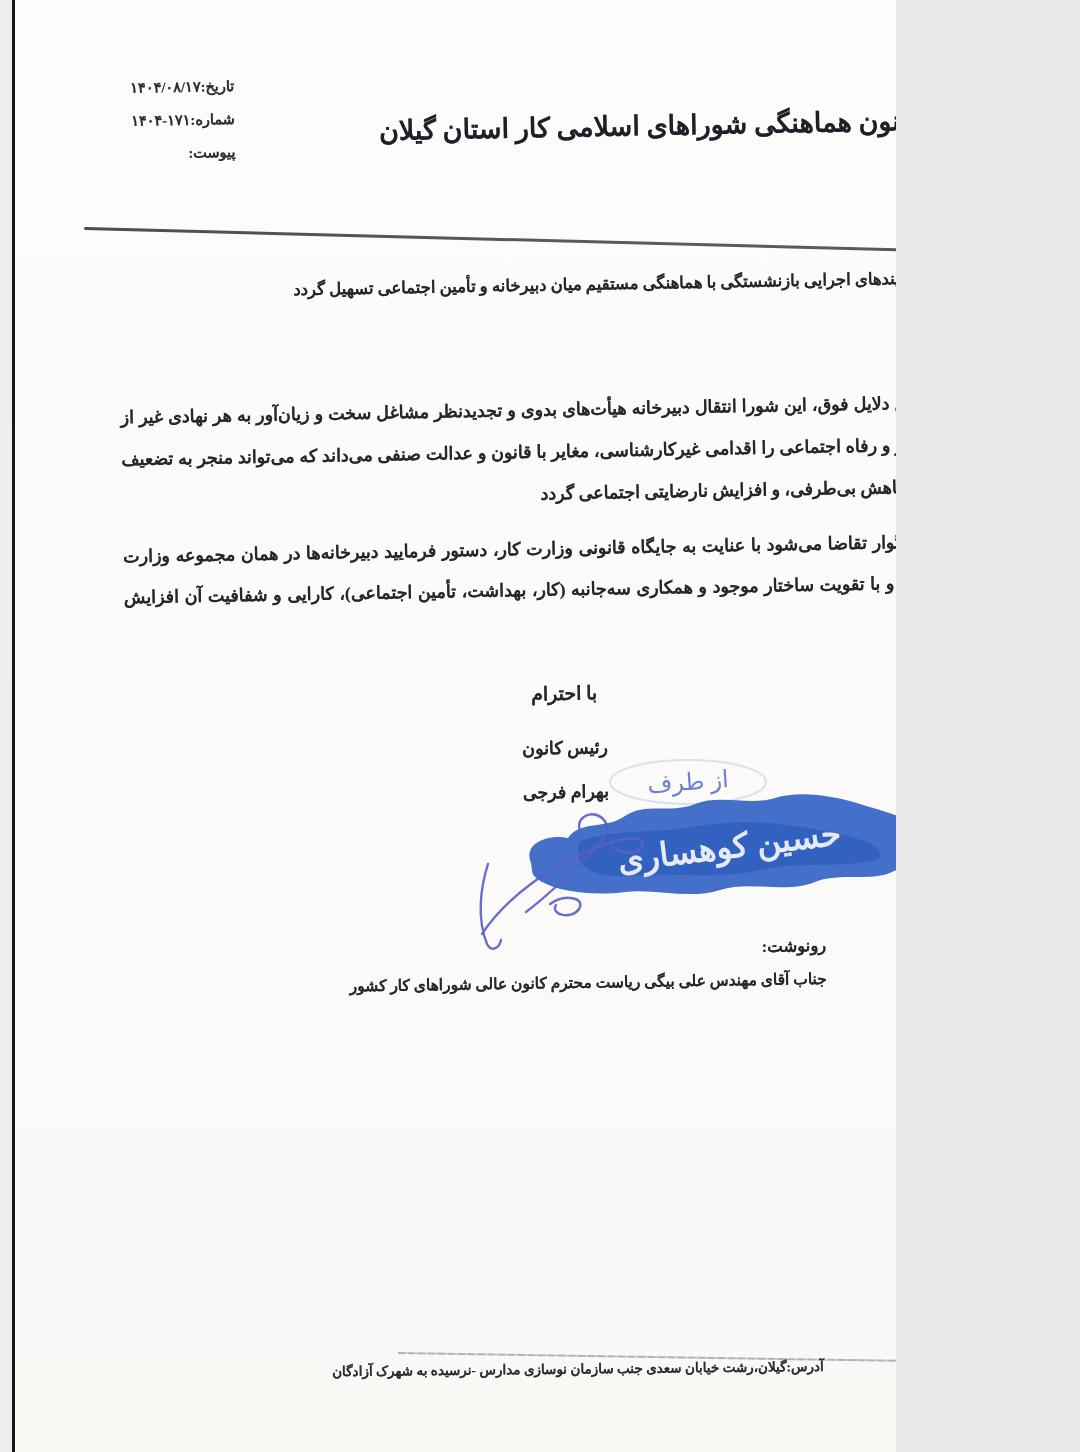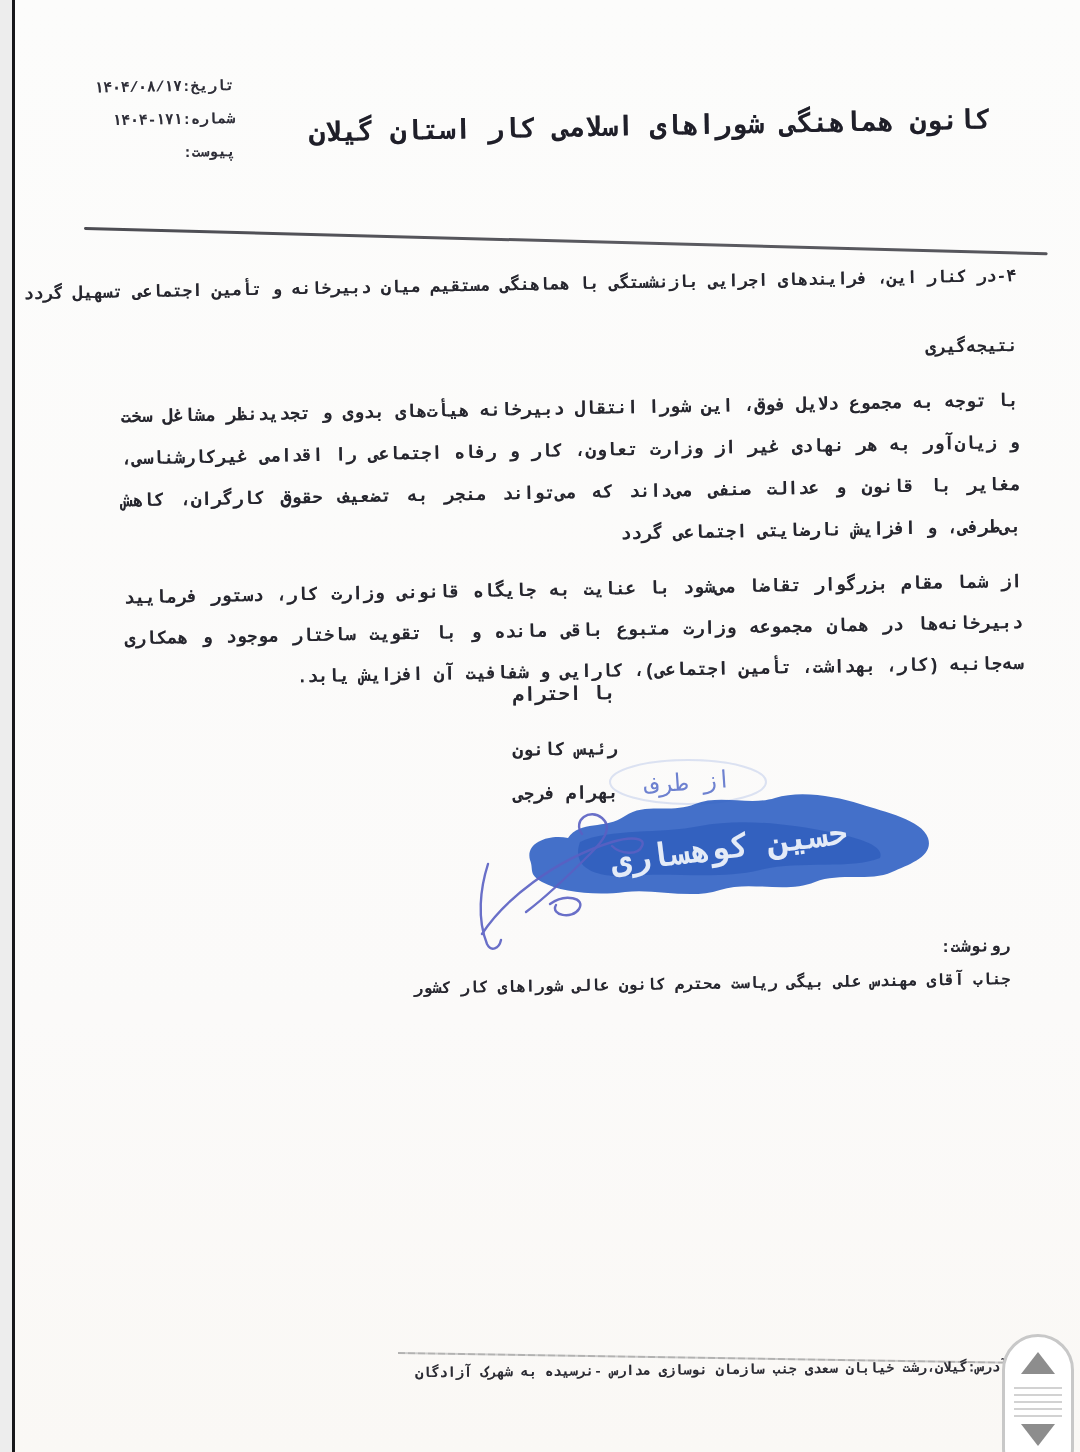--- a/index.html
+++ b/index.html
@@ -1,19 +1,19 @@
 <!DOCTYPE html>
 <html lang="fa"><head>
 <meta charset="utf-8">
 <style>
   html,body{margin:0;padding:0;background:#e8e8e8;}
   .page{
-    position:relative;width:1080px;height:1452px;overflow:hidden;
+    position:relative;width:896px;height:1452px;overflow:hidden;
     background:linear-gradient(180deg,#fcfcfb 0%,#fbfaf9 70%,#faf8f5 100%);
-    font-family:Liberation Mono, monospace;color:#26262e;
+    font-family:Liberation Serif, serif;color:#26262e;
   }
   
   .edge-strip{position:absolute;left:0;top:0;width:12px;height:1452px;background:#ededed;}
   .edge-line{position:absolute;left:12px;top:0;width:3px;height:1452px;background:#17171a;}
 
   
   .meta{
     position:absolute;left:86px;top:70px;width:148px;
     direction:rtl;text-align:right;font-size:14.5px;font-weight:600;
     line-height:33px;color:#2e2e38;transform:rotate(-1deg);transform-origin:right top;

